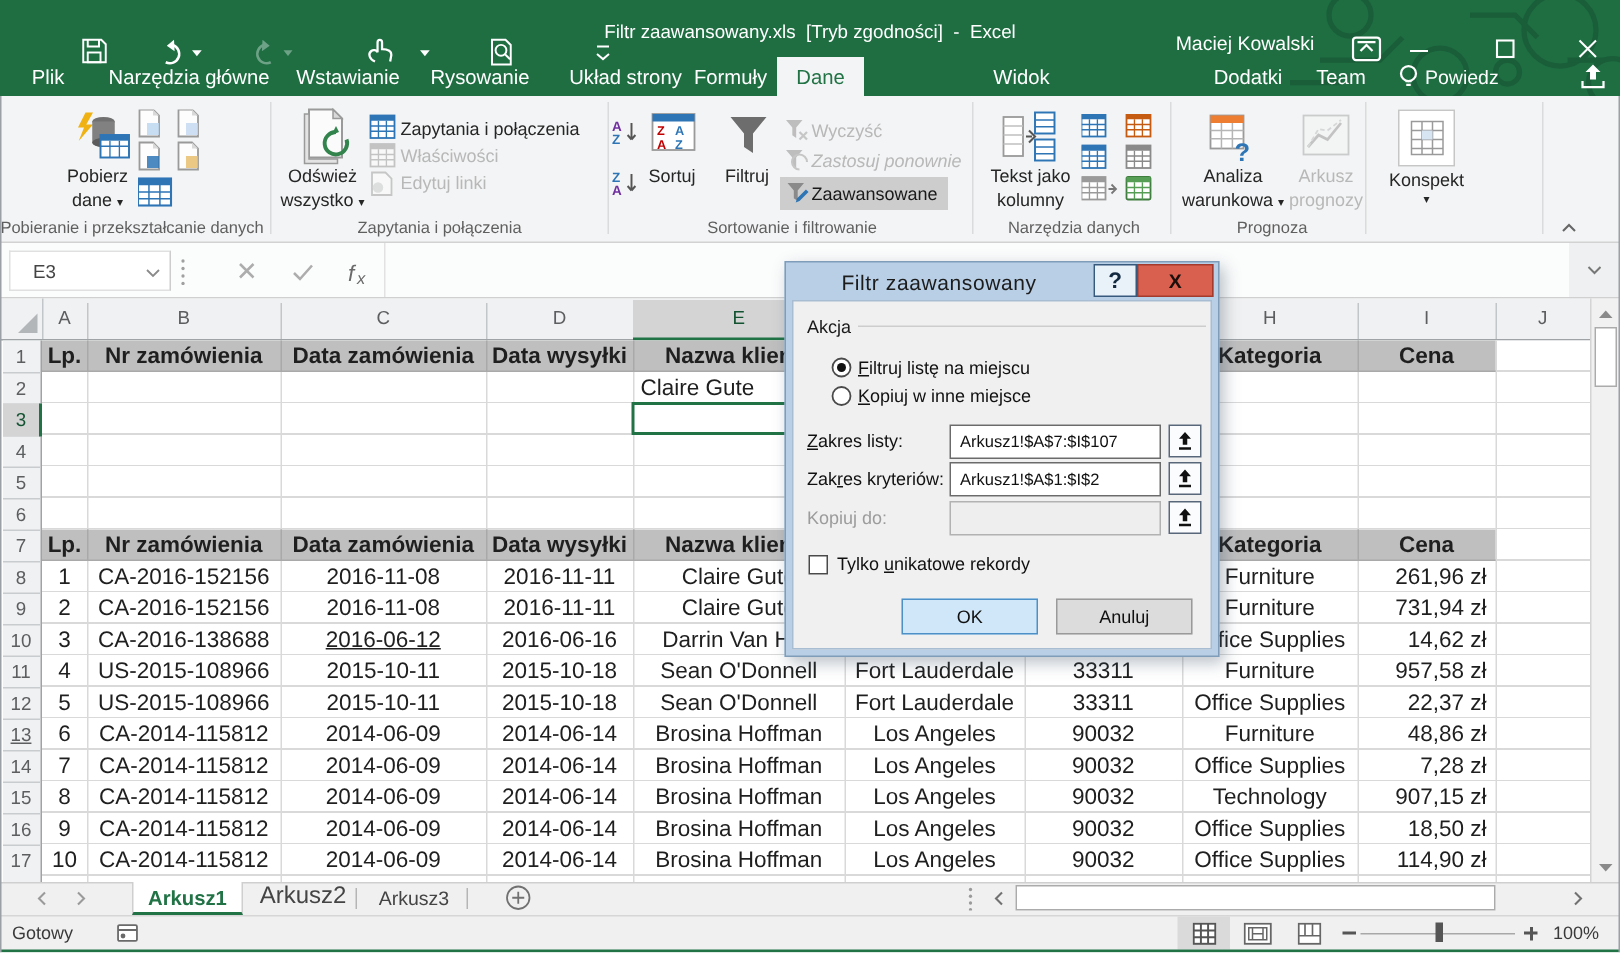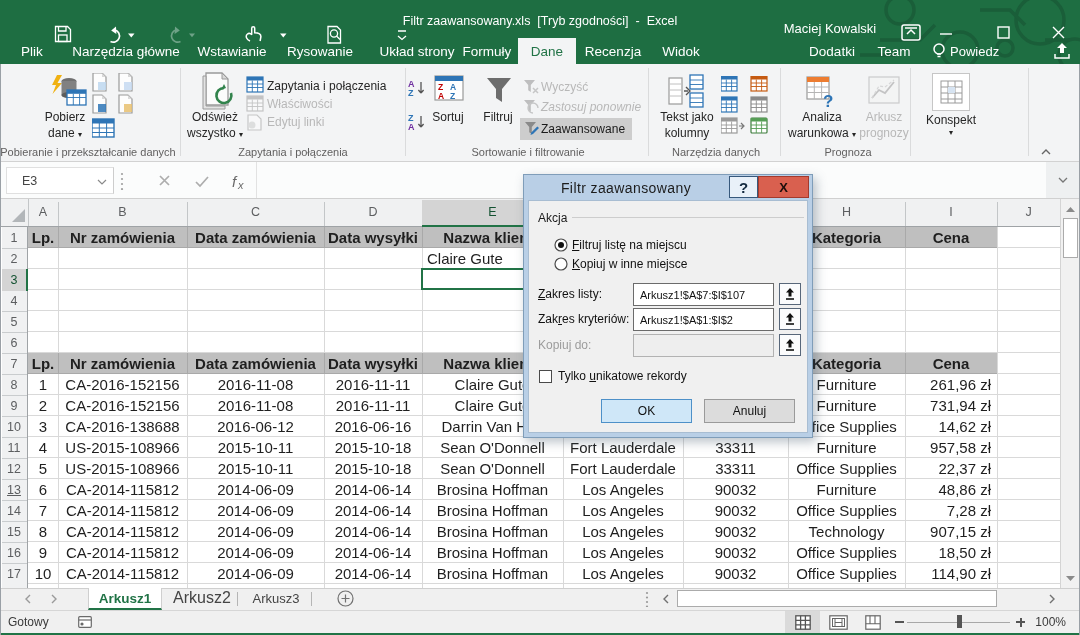--- a/index.html
+++ b/index.html
@@ -79,23 +79,20 @@
       <span style="white-space:pre;">Wstawianie</span>
     </div>
 <div class="abs ctr" style="left:250px;top:38px;width:140px;height:26px;color:#fff;font-size:13.5px;">
       <span style="white-space:pre;">Rysowanie</span>
     </div>
 <div class="abs ctr" style="left:347px;top:38px;width:140px;height:26px;color:#fff;font-size:13.5px;">
       <span style="white-space:pre;">Układ strony</span>
     </div>
 <div class="abs ctr" style="left:417px;top:38px;width:140px;height:26px;color:#fff;font-size:13.5px;">
       <span style="white-space:pre;">Formuły</span>
-    </div>
-<div class="abs ctr" style="left:543px;top:38px;width:140px;height:26px;color:#fff;font-size:13.5px;">
-      <span style="white-space:pre;">Recenzja</span>
     </div>
 <div class="abs ctr" style="left:611px;top:38px;width:140px;height:26px;color:#fff;font-size:13.5px;">
       <span style="white-space:pre;">Widok</span>
     </div>
 <div class="abs ctr" style="left:685px;top:38px;width:140px;height:26px;color:#fff;font-size:13.5px;margin-top:33px;">
       <span style="white-space:pre;">Deweloper</span>
     </div>
 <div class="abs ctr" style="left:762px;top:38px;width:140px;height:26px;color:#fff;font-size:13.5px;">
       <span style="white-space:pre;">Dodatki</span>
     </div>
@@ -621,21 +618,21 @@
 <div class="abs rgt" style="left:905px;top:395px;width:92px;height:20px;color:#1f1f1f;font-size:15px;font-weight:normal;padding-right:6px;white-space:nowrap;overflow:hidden;">
       <span style="white-space:pre;">731,94 zł</span>
     </div>
 <div class="abs ctr" style="left:28px;top:416px;width:30px;height:20px;color:#1f1f1f;font-size:15px;font-weight:normal;white-space:nowrap;overflow:hidden;">
       <span style="white-space:pre;">3</span>
     </div>
 <div class="abs ctr" style="left:58px;top:416px;width:129px;height:20px;color:#1f1f1f;font-size:15px;font-weight:normal;white-space:nowrap;overflow:hidden;">
       <span style="white-space:pre;">CA-2016-138688</span>
     </div>
 <div class="abs ctr" style="left:187px;top:416px;width:137px;height:20px;color:#1f1f1f;font-size:15px;font-weight:normal;white-space:nowrap;overflow:hidden;">
-      <span style="white-space:pre;">2016-06-12</span>
+      <span style="white-space:pre;text-decoration:underline;">2016-06-12</span>
     </div>
 <div class="abs ctr" style="left:324px;top:416px;width:98px;height:20px;color:#1f1f1f;font-size:15px;font-weight:normal;white-space:nowrap;overflow:hidden;">
       <span style="white-space:pre;">2016-06-16</span>
     </div>
 <div class="abs ctr" style="left:422px;top:416px;width:141px;height:20px;color:#1f1f1f;font-size:15px;font-weight:normal;white-space:nowrap;overflow:hidden;">
       <span style="white-space:pre;">Darrin Van Huff</span>
     </div>
 <div class="abs ctr" style="left:788px;top:416px;width:117px;height:20px;color:#1f1f1f;font-size:15px;font-weight:normal;white-space:nowrap;overflow:hidden;">
       <span style="white-space:pre;">Office Supplies</span>
     </div>

